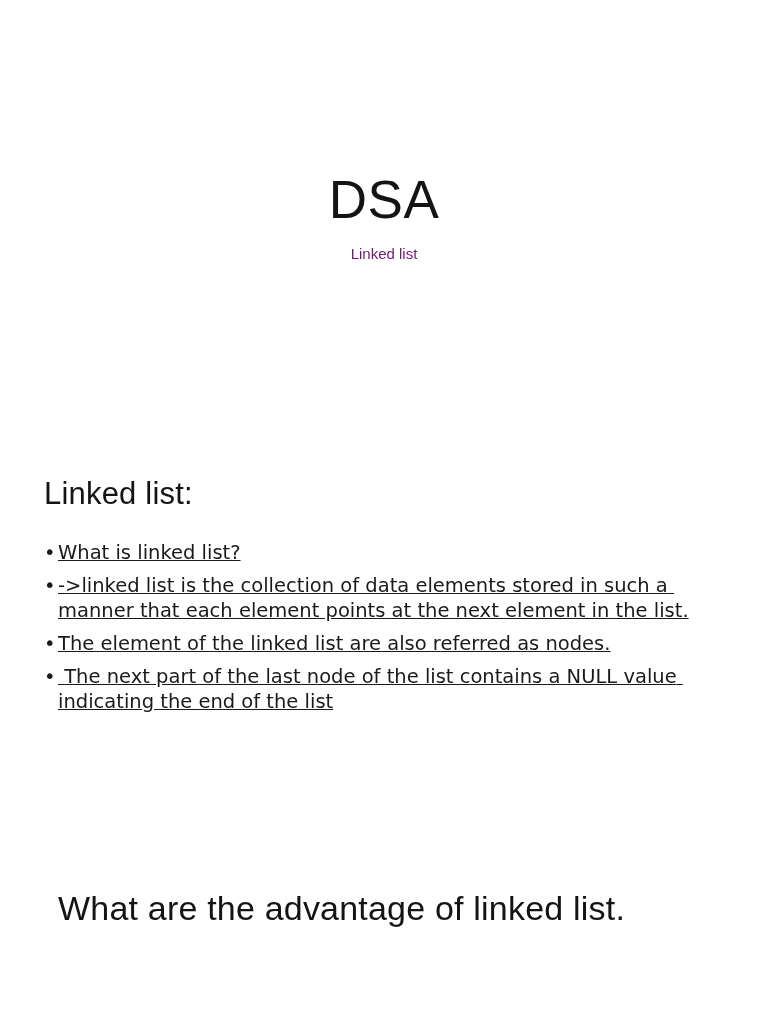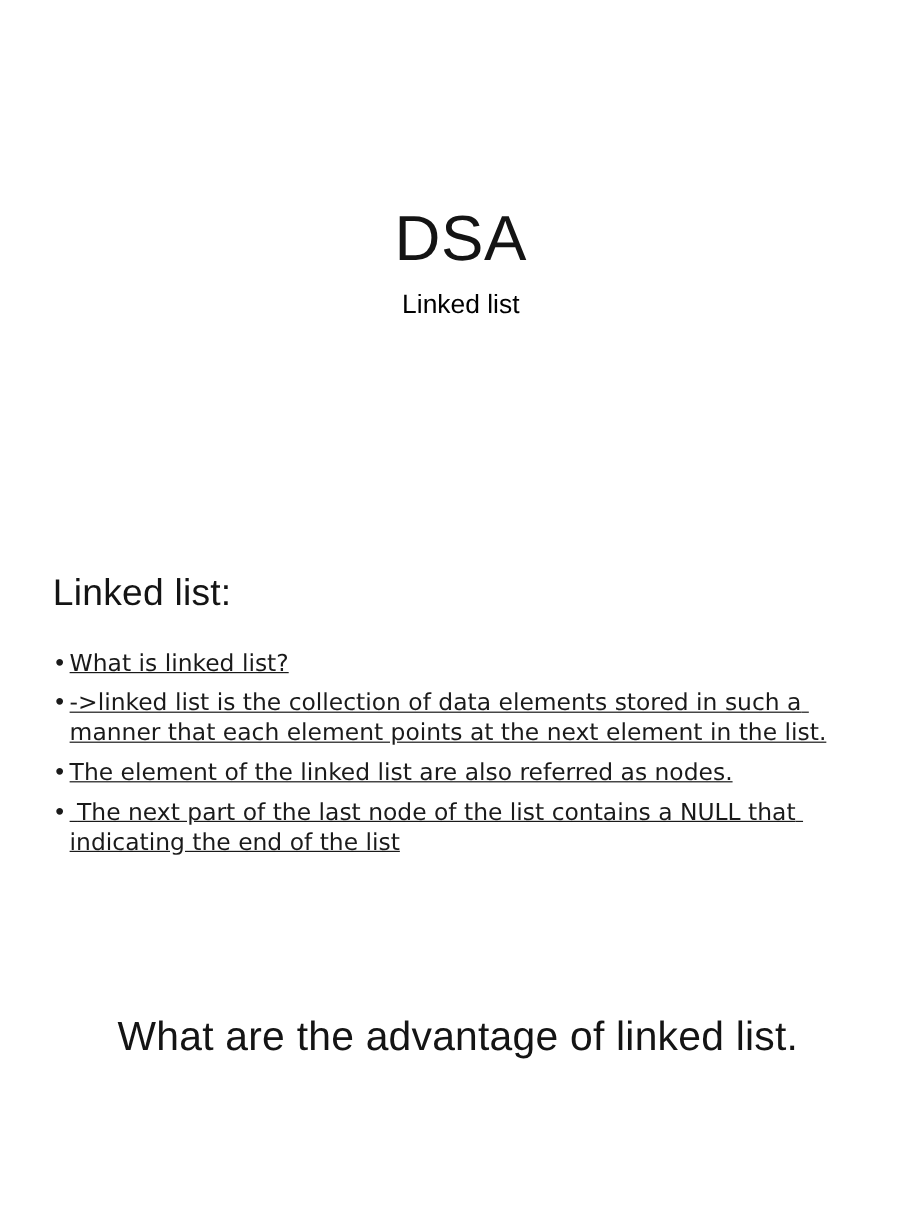--- a/index.html
+++ b/index.html
@@ -36,40 +36,39 @@
     font-family: "Liberation Sans", "DejaVu Sans", sans-serif;
     font-size: 53px;
     line-height: 60px;
     font-weight: 400;
     letter-spacing: 0.5px;
     color: #141414;
     margin: 0;
   }
   .doc-subtitle {
     font-family: "Liberation Sans", "DejaVu Sans", sans-serif;
-    font-size: 22px;
+    font-size: 15px;
     line-height: 24px;
     font-weight: 400;
-    color: #000000;
+    color: #701a75;
     margin: 12px 0 0 0;
   }
 
   
   .section-one {
     position: absolute;
     left: 44px;
     top: 474px;
     width: 656px;
   }
   .section-two {
     position: absolute;
     left: 58px;
-    top: 844px;
+    top: 888px;
     width: 656px;
-    margin-left: 40px;
   }
 
   .section-heading {
     font-family: "Liberation Sans", "DejaVu Sans", sans-serif;
     font-weight: 400;
     color: #141414;
     margin: 0;
   }
   .section-heading.h-small {
     font-size: 31px;
@@ -122,21 +121,21 @@
     <h1 class="doc-title">DSA</h1>
     <p class="doc-subtitle">Linked list</p>
   </div>
 
   <div class="section-one">
     <h2 class="section-heading h-small">Linked list:</h2>
     <ul class="bullet-list">
       <li class="bullet-item">What is linked list?</li>
       <li class="bullet-item">-&gt;linked list is the collection of data elements stored in such a manner that each element points at the next element in the list.</li>
       <li class="bullet-item">The element of the linked list are also referred as nodes.</li>
-      <li class="bullet-item"> The next part of the last node of the list contains a NULL that indicating the end of the list</li>
+      <li class="bullet-item"> The next part of the last node of the list contains a NULL value indicating the end of the list</li>
     </ul>
   </div>
 
   <div class="section-two">
     <h2 class="section-heading h-large">What are the advantage of linked list.</h2>
   </div>
 
 </div>
 
 </body></html>

